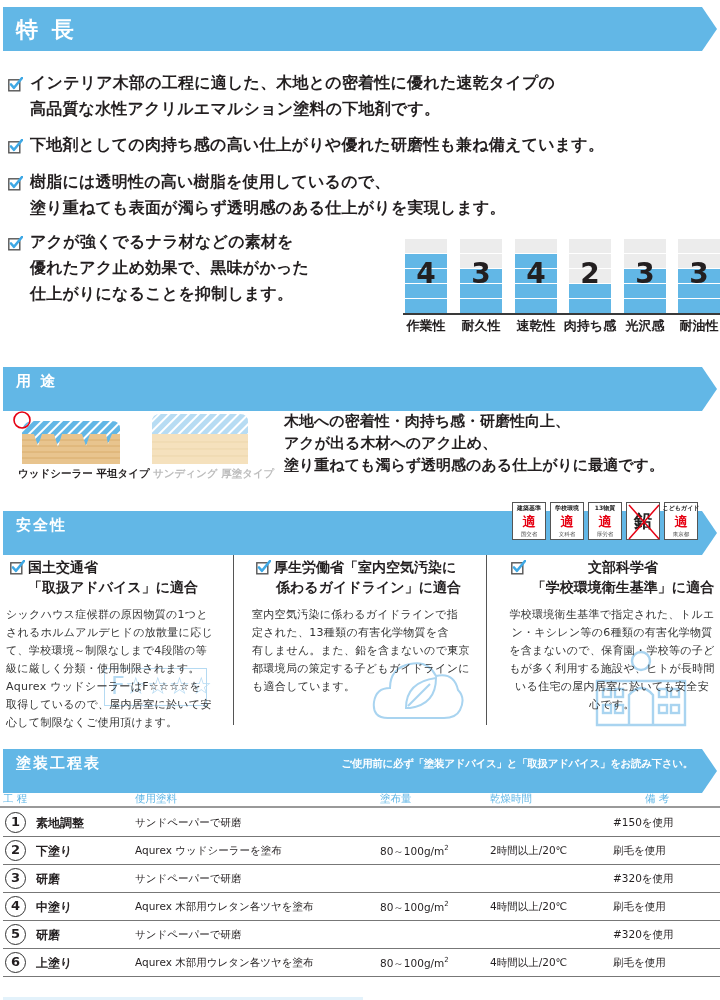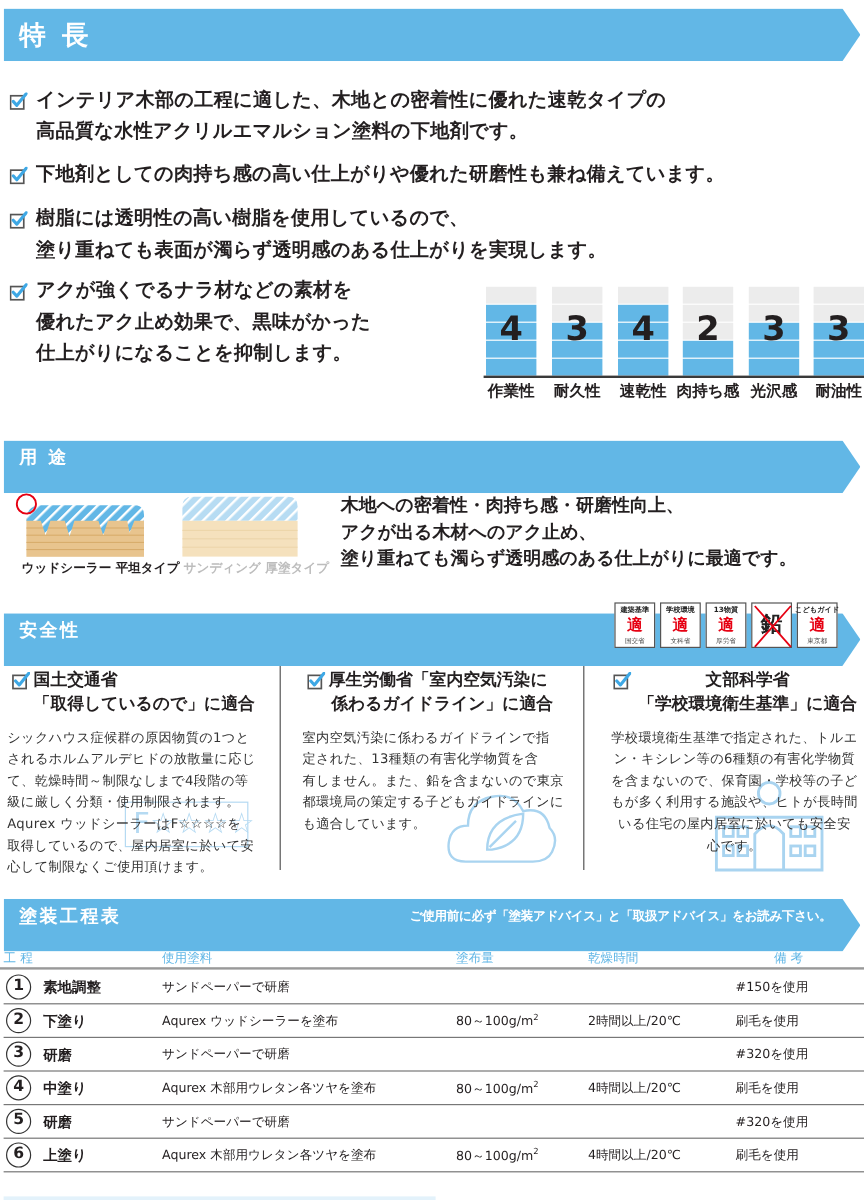--- a/index.html
+++ b/index.html
@@ -238,27 +238,27 @@
     <span class="b-bot">東京都</span>
   </div>
 </div>
 
 <div class="safe-col" style="left:6px; width:222px;">
   <div class="safe-head">
     <svg class="chk">
         <use href="#chkbox"></use>
       </svg>
     <div>国土交通省</div>
-    <div>「取得しているので」に適合</div>
+    <div>「取扱アドバイス」に適合</div>
   </div>
   <div class="safe-body" style="position:relative;">
     <div style="position:absolute; left:98px; top:62px; width:103px; height:38px; border:1.5px solid #a9d4f0; color:#a9d4f0; font-size:24px; line-height:34px; padding-left:6px; opacity:0.85;">F☆☆☆☆</div>
     <div style="position:relative">シックハウス症候群の原因物質の1つと</div>
     <div style="position:relative">されるホルムアルデヒドの放散量に応じ</div>
-    <div style="position:relative">て、乾燥時間～制限なしまで4段階の等</div>
+    <div style="position:relative">て、学校環境～制限なしまで4段階の等</div>
     <div style="position:relative">級に厳しく分類・使用制限されます。</div>
     <div style="position:relative">Aqurex ウッドシーラーはF☆☆☆☆を</div>
     <div style="position:relative">取得しているので、屋内居室に於いて安</div>
     <div style="position:relative">心して制限なくご使用頂けます。</div>
   </div>
 </div>
 <div class="vdiv" style="left:233px;"></div>
 
 <div class="safe-col" style="left:252px; width:230px;">
   <svg style="position:absolute; left:118px; top:95px;" width="96" height="70" viewBox="0 0 96 70">

